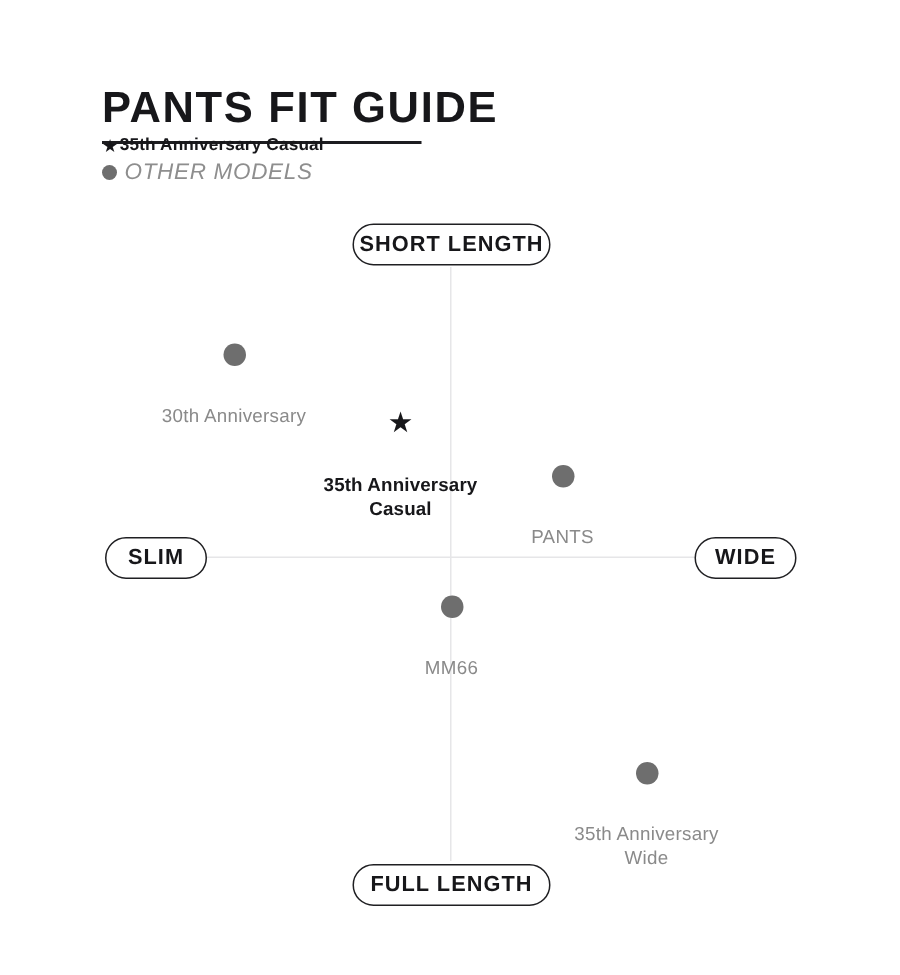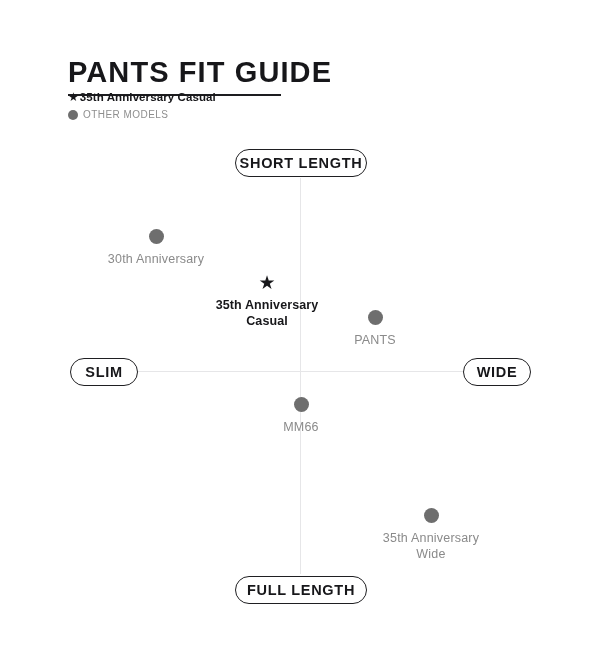--- a/index.html
+++ b/index.html
@@ -70,25 +70,26 @@
     flex: none;
   }
   .legend-label-primary {
     font-size: 11.5px;
     font-weight: 700;
     color: #17171a;
     letter-spacing: 0.1px;
     white-space: nowrap;
   }
   .legend-label-secondary {
-    font-size: 10px;
+    font-size: 15px;
     font-weight: 400;
     color: #8e8e8e;
     letter-spacing: 0.45px;
     white-space: nowrap;
+    font-style: italic;
   }
 
   
   .plot {
     position: absolute;
     left: 0;
     top: 0;
     width: 512px;
     height: 650px;
   }
@@ -152,21 +153,21 @@
     background: #6e6e6e;
     margin: 0 auto;
   }
   .point .marker-star {
     font-size: 19px;
     line-height: 15px;
     color: #17171a;
     height: 15px;
   }
   .point .point-label {
-    margin-top: 7px;
+    margin-top: 25px;
     font-size: 12.5px;
     line-height: 16px;
     color: #8a8a8a;
     letter-spacing: 0.2px;
     white-space: pre-line;
   }
   .point.primary .point-label {
     color: #17171a;
     font-weight: 700;
     font-size: 12.5px;

